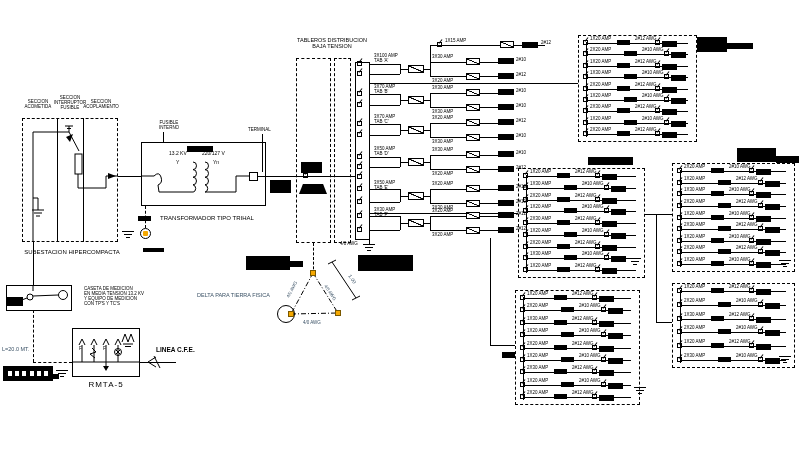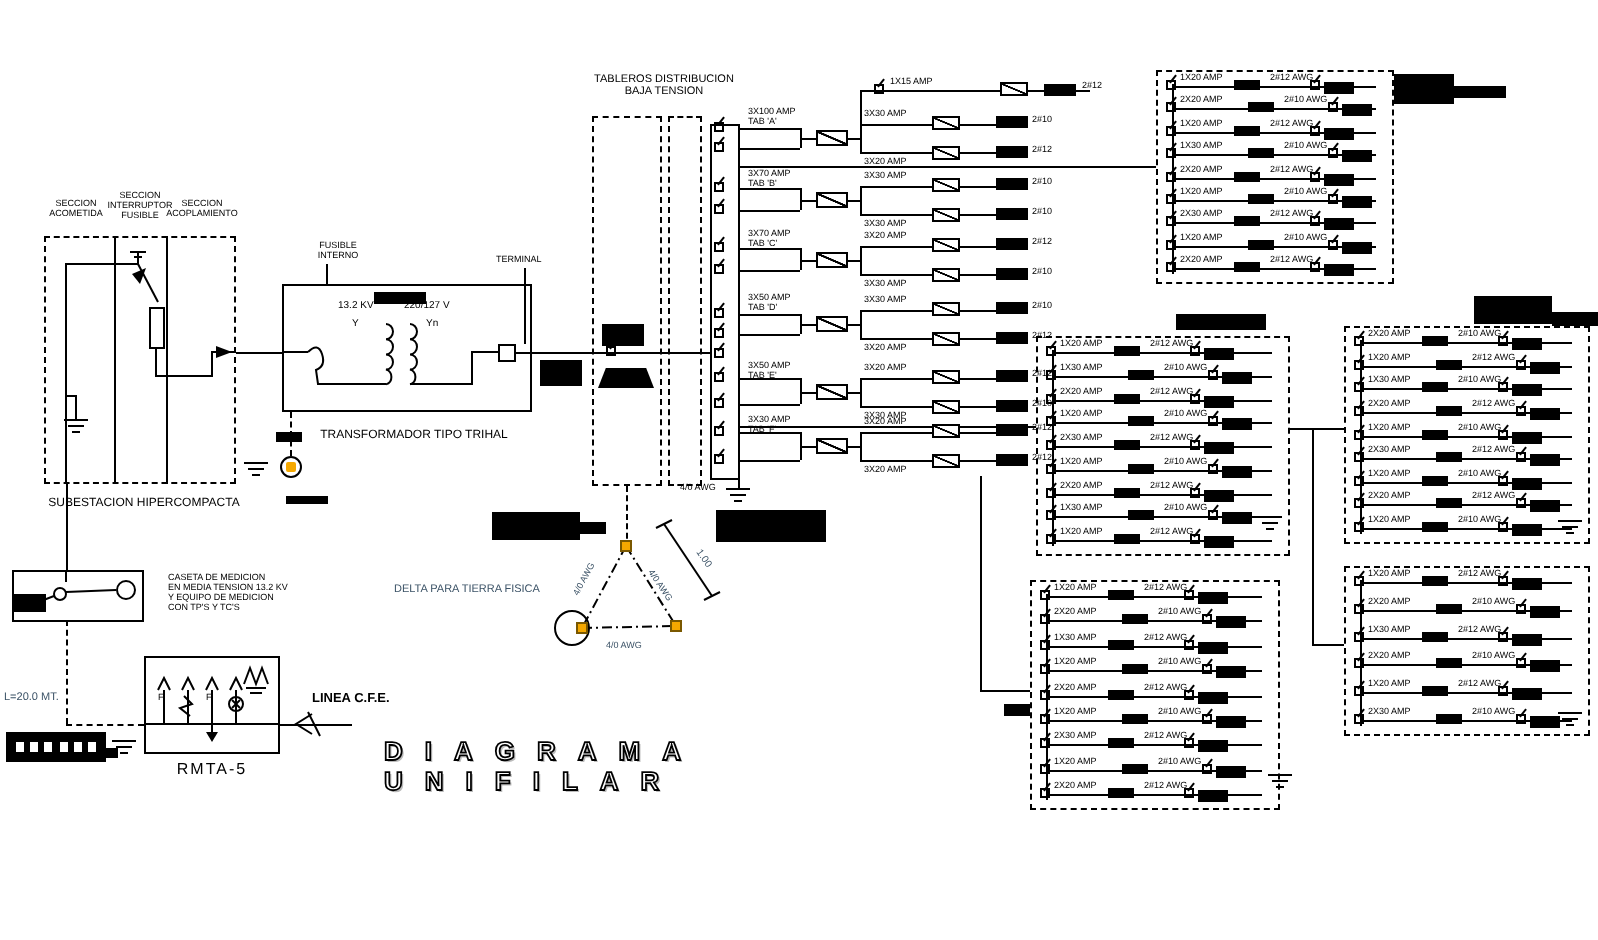--- a/index.html
+++ b/index.html
@@ -234,21 +234,20 @@
       <i></i>
       <i></i>
     </div>
   <div class="chip" style="left:53px;top:374px;width:6px;height:5px"></div>
   <div class="gnd" style="left:56px;top:370px">
       <i></i>
       <i></i>
       <i></i>
     </div>
 
-  <div class="title" style="left:192px;top:368px;width:340px">DIAGRAMA UNIFILAR</div>
 
 <div class="brk" style="position: absolute; left: 357px; top: 61px;"></div>
     <div class="brk" style="position: absolute; left: 357px; top: 71px;"></div>
     <div class="brk" style="position: absolute; left: 357px; top: 91px;"></div>
     <div class="brk" style="position: absolute; left: 357px; top: 102px;"></div>
     <div class="brk" style="position: absolute; left: 357px; top: 121px;"></div>
     <div class="brk" style="position: absolute; left: 357px; top: 132px;"></div>
     <div class="brk" style="position: absolute; left: 357px; top: 154px;"></div>
     <div class="brk" style="position: absolute; left: 357px; top: 164px;"></div>
     <div class="brk" style="position: absolute; left: 357px; top: 174px;"></div>

